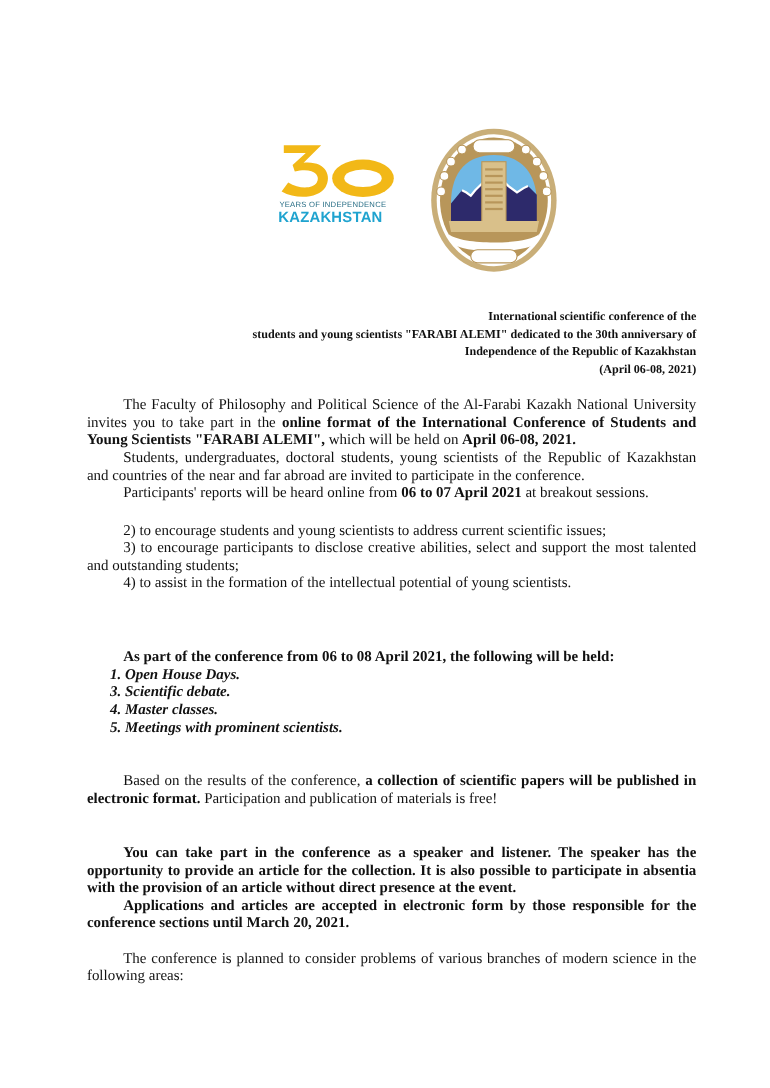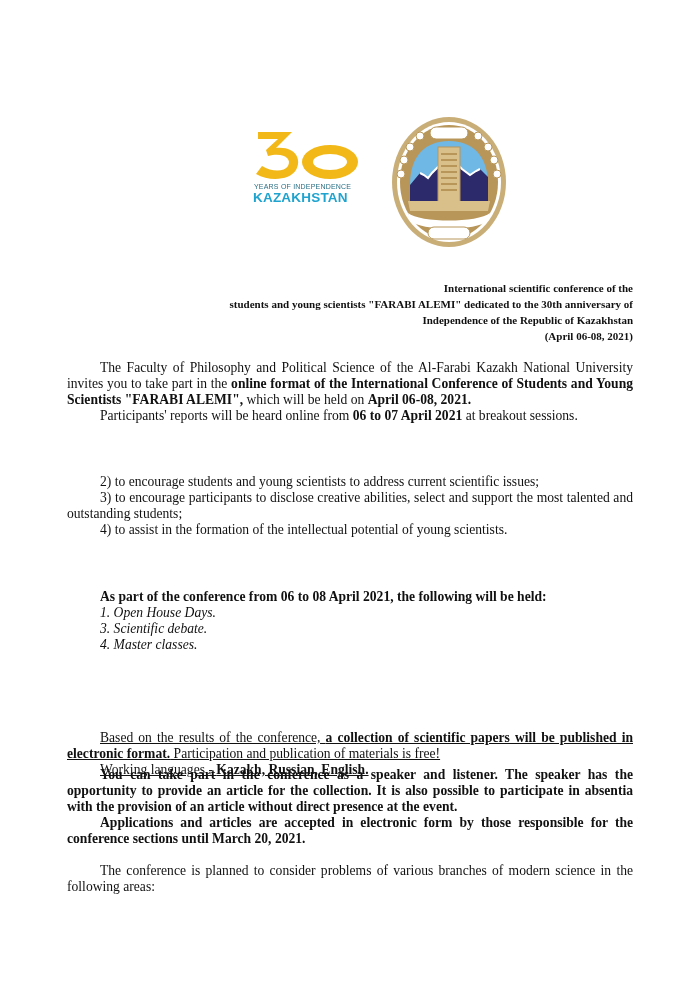--- a/index.html
+++ b/index.html
@@ -14,22 +14,22 @@
   .logo30 .kz { position: absolute; left: 1px; top: 64px; font-family: "Liberation Sans", sans-serif;
                 font-size: 13.5px; font-weight: bold; color: #1fa3cf; letter-spacing: 0.2px; white-space: nowrap; }
   .seal { position: absolute; left: 390px; top: 115px; width: 118px; height: 134px; }
 
   
   .text { position: absolute; left: 67px; width: 566px; font-size: 13.6px; line-height: 16px; }
   .title { position: absolute; left: 67px; width: 566px; top: 280px; text-align: right;
            font-weight: bold; font-size: 11px; line-height: 16px; }
   .title div { white-space: nowrap; }
   p { margin: 0; text-align: justify; }
-  .ind { text-indent: 33px; }
-  .line { padding-left: 33px; }
+  .ind { text-indent: 33px; margin-left: 12px; }
+  .line { padding-left: 33px; font-weight: bold; }
   .it { font-style: italic; }
   b { font-weight: bold; }
 </style>
 </head>
 <body>
 
 <div class="page">
 
   <div class="logo30">
     <svg width="110" height="58" viewBox="0 0 110 58">
@@ -86,39 +86,40 @@
 
   <div class="title">
     <div>International scientific conference of the</div>
     <div>students and young scientists "FARABI ALEMI" dedicated to the 30th anniversary of</div>
     <div>Independence of the Republic of Kazakhstan</div>
     <div>(April 06-08, 2021)</div>
   </div>
 
   <div class="text" style="top:360px;">
     <p class="ind"><span>The Faculty of Philosophy and Political Science of the Al-Farabi Kazakh National University invites you to take part in the </span><b>online format of the International Conference of Students and Young Scientists "FARABI ALEMI",</b><span> which will be held on </span><b>April 06-08, 2021.</b></p>
+    <p class="ind">Students, undergraduates, doctoral students, young scientists of the Republic of Kazakhstan and countries of the near and far abroad are invited to participate in the conference.</p>
     <p class="ind"><span>Participants' reports will be heard online from </span><b>06 to 07 April 2021</b><span> at breakout sessions.</span></p>
   </div>
 
   <div class="text" style="top:474px;">
     <p class="ind">2) to encourage students and young scientists to address current scientific issues;</p>
     <p class="ind">3) to encourage participants to disclose creative abilities, select and support the most talented and outstanding students;</p>
     <p class="ind">4) to assist in the formation of the intellectual potential of young scientists.</p>
   </div>
 
   <div class="text" style="top:589px;">
     <p class="ind"><b>As part of the conference from 06 to 08 April 2021, the following will be held:</b></p>
     <p class="line it">1. Open House Days.</p>
     <p class="line it">3. Scientific debate.</p>
     <p class="line it">4. Master classes.</p>
+    <p class="line it">5. Meetings with prominent scientists.</p>
   </div>
 
-  <div class="text" style="top:730px;text-decoration:underline;">
+  <div class="text" style="top:702px;">
     <p class="ind"><span>Based on the results of the conference, </span><b>a collection of scientific papers will be published in electronic format.</b><span> Participation and publication of materials is free!</span></p>
-    <p class="ind"><span>Working languages - </span><b>Kazakh, Russian, English.</b></p>
   </div>
 
   <div class="text" style="top:767px;">
     <p class="ind"><b>You can take part in the conference as a speaker and listener. The speaker has the opportunity to provide an article for the collection. It is also possible to participate in absentia with the provision of an article without direct presence at the event.</b></p>
     <p class="ind"><b>Applications and articles are accepted in electronic form by those responsible for the conference sections until March 20, 2021.</b></p>
   </div>
 
   <div class="text" style="top:863px;">
     <p class="ind">The conference is planned to consider problems of various branches of modern science in the following areas:</p>
   </div>

